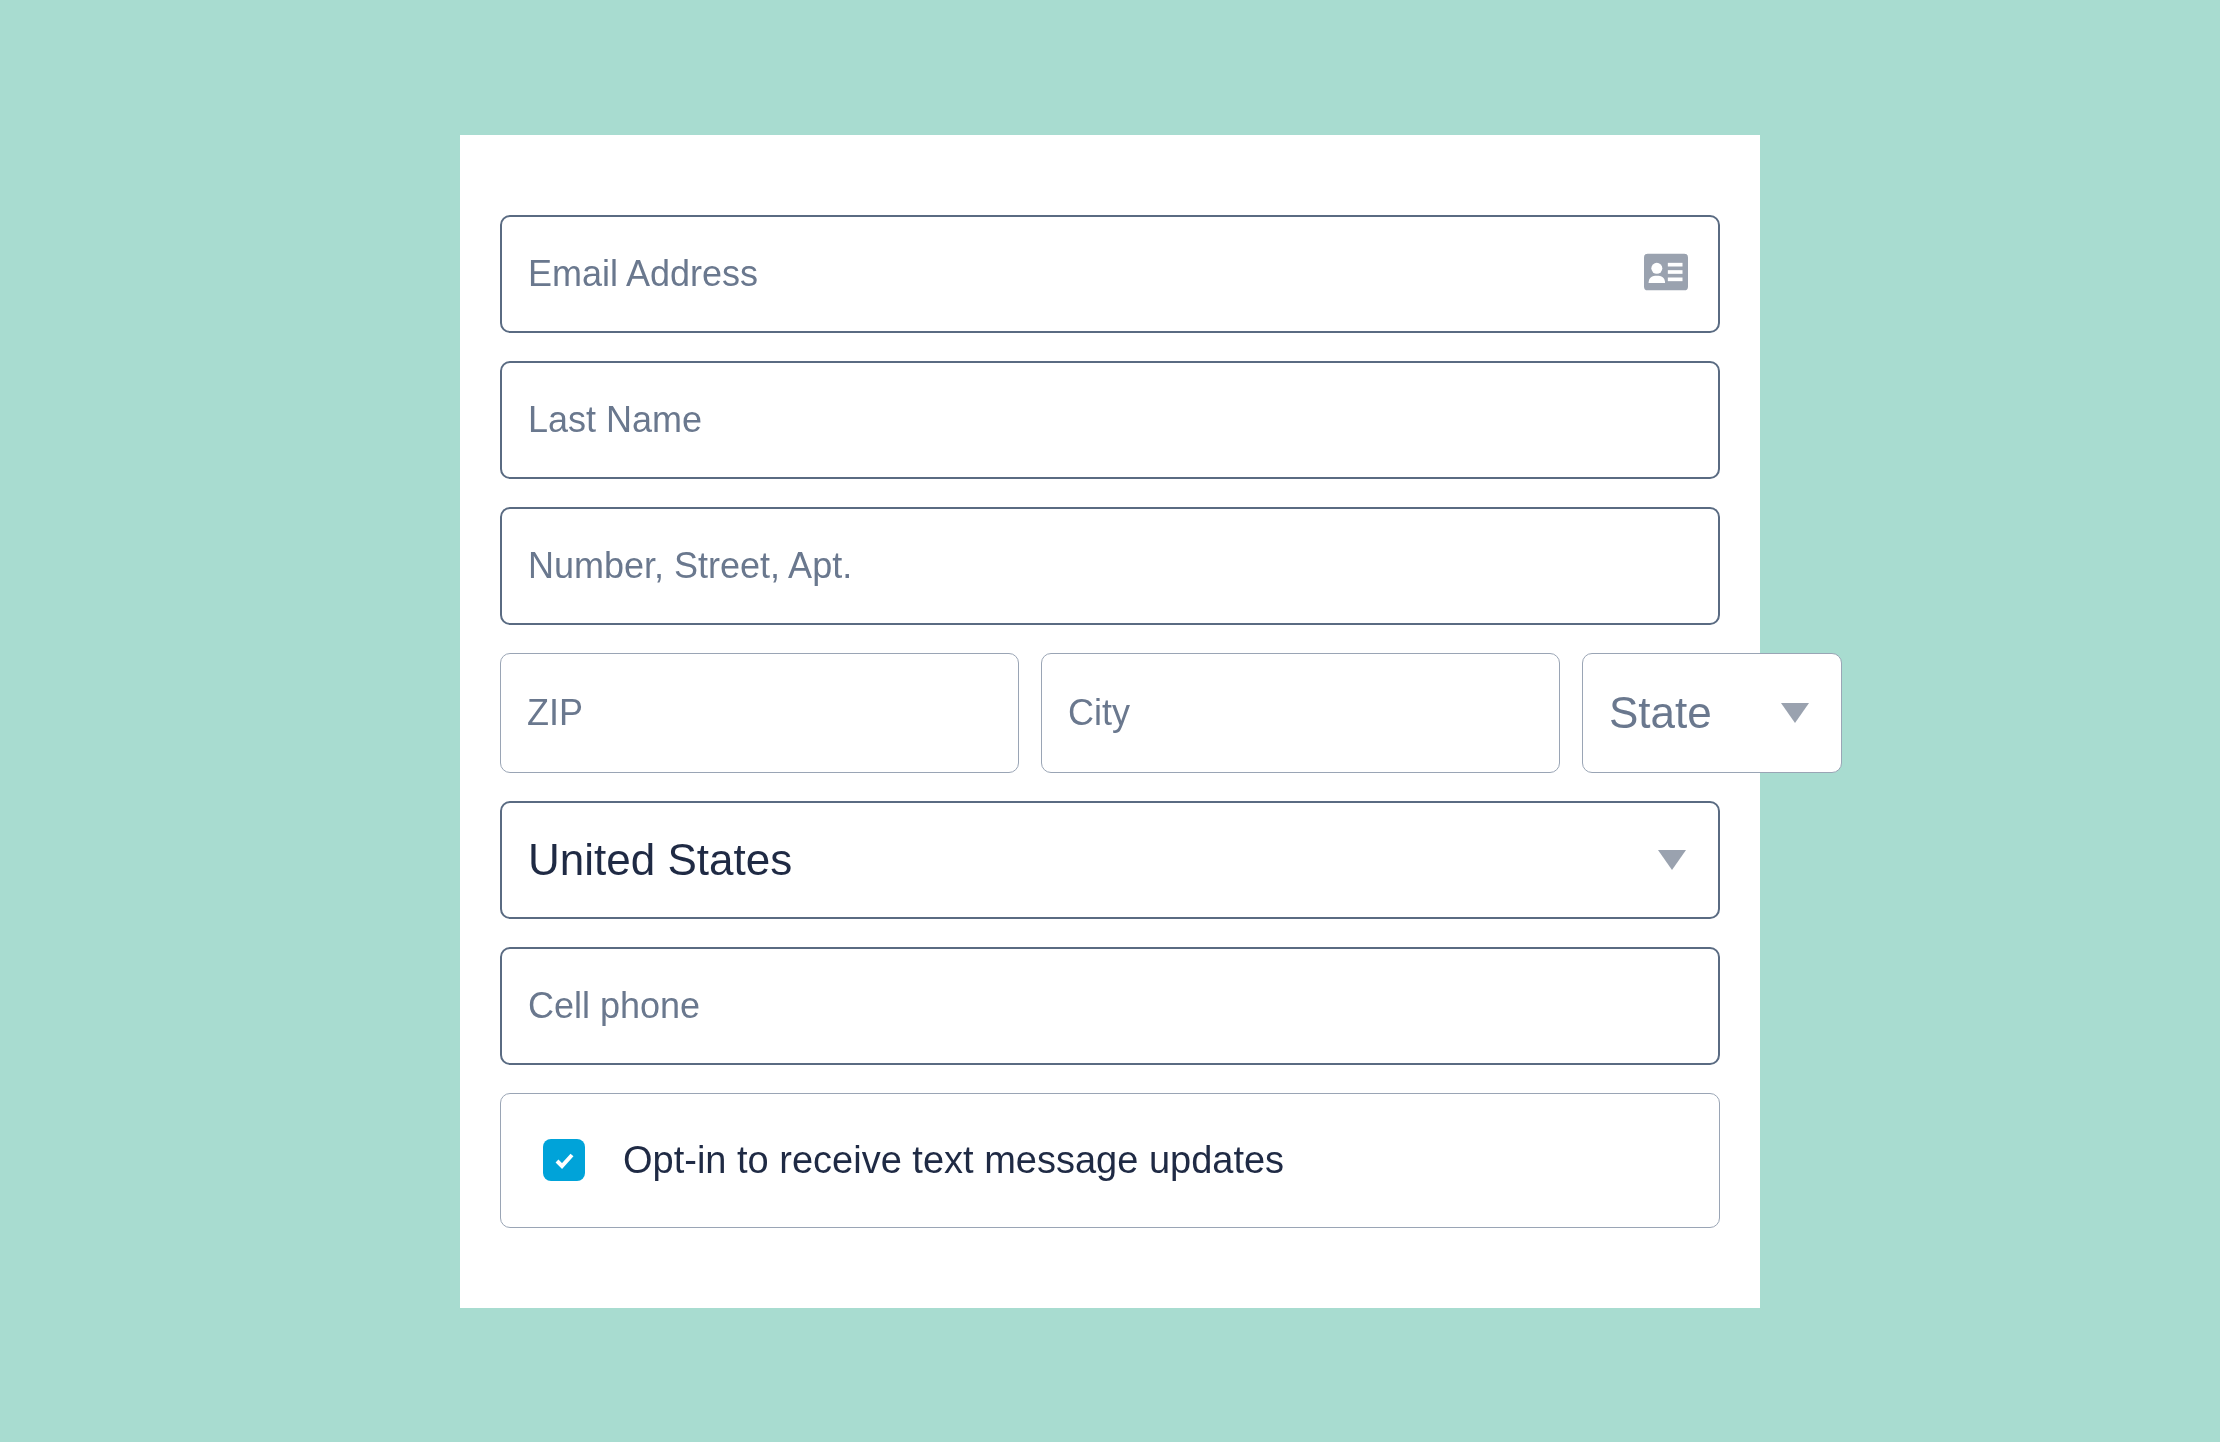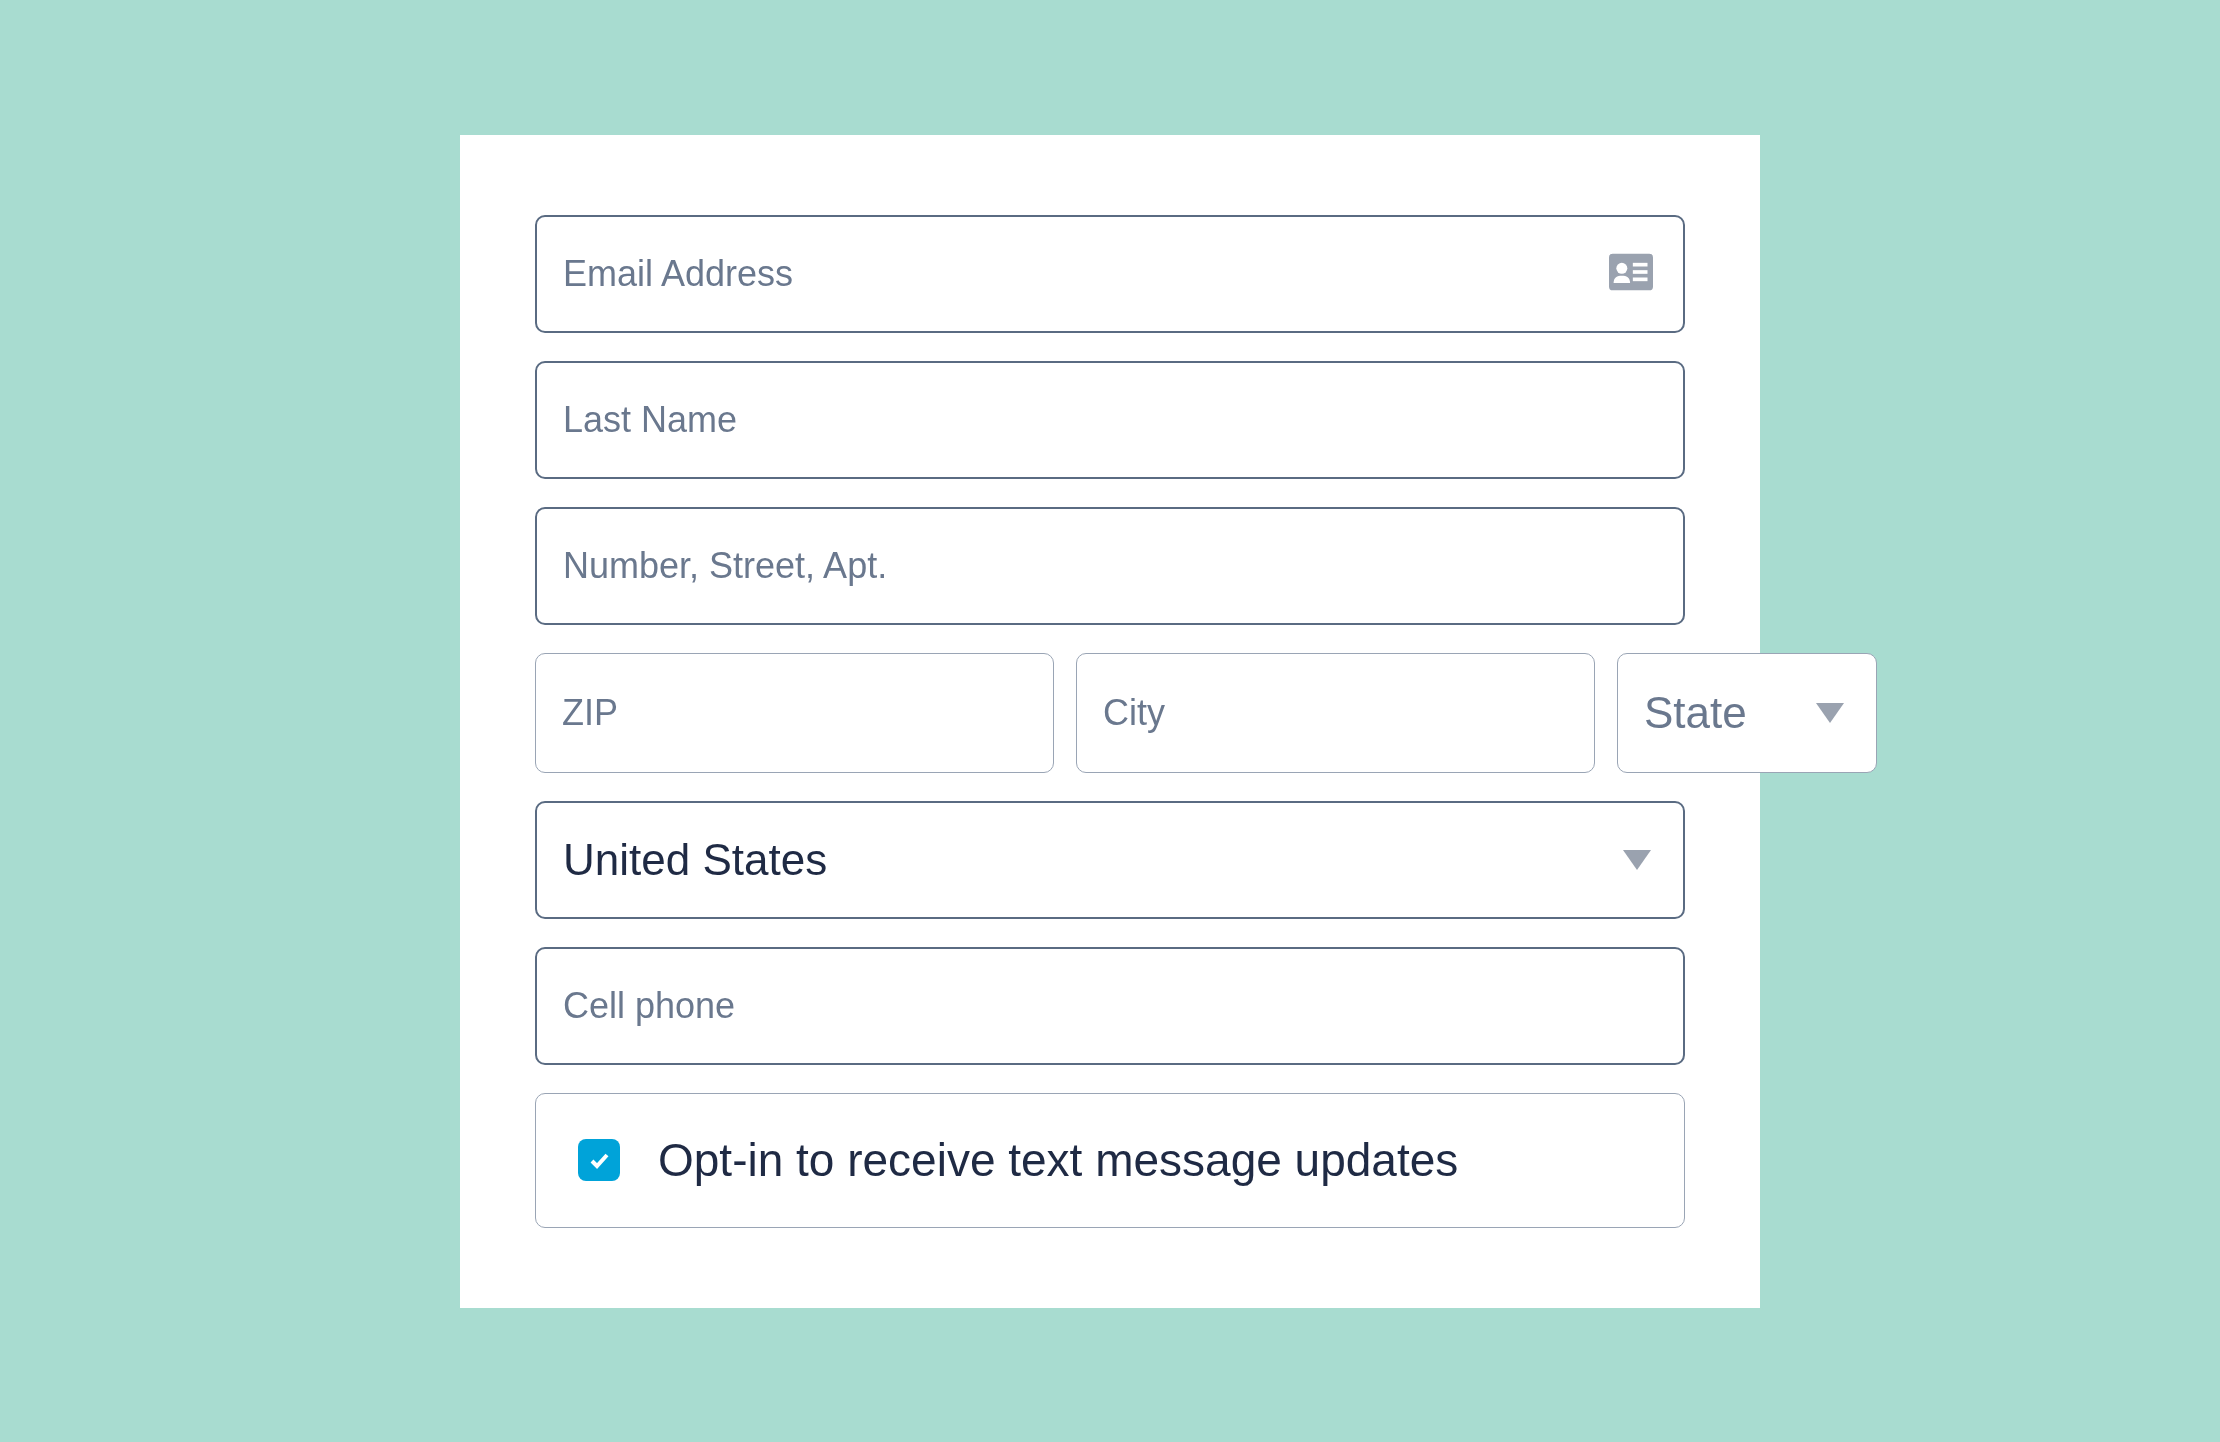--- a/index.html
+++ b/index.html
@@ -14,21 +14,21 @@
       width: 2220px;
       height: 1442px;
       display: flex;
       align-items: center;
       justify-content: center;
     }
 
     .card {
       background-color: #ffffff;
       width: 1300px;
-      padding: 80px 75px;
+      padding: 80px 40px;
     }
 
     .form-row {
       display: flex;
       gap: 22px;
       margin-bottom: 28px;
     }
 
     .form-row:last-child {
       margin-bottom: 0;
@@ -132,21 +132,21 @@
 
     .checkbox svg {
       width: 24px;
       height: 24px;
       stroke: #ffffff;
       stroke-width: 4;
       fill: none;
     }
 
     .checkbox-label {
-      font-size: 46px;
+      font-size: 38px;
       color: #1f2a44;
     }
   </style>
 </head>
 <body>
 
 <div class="card">
 
   <div class="form-row">
     <div class="field">

